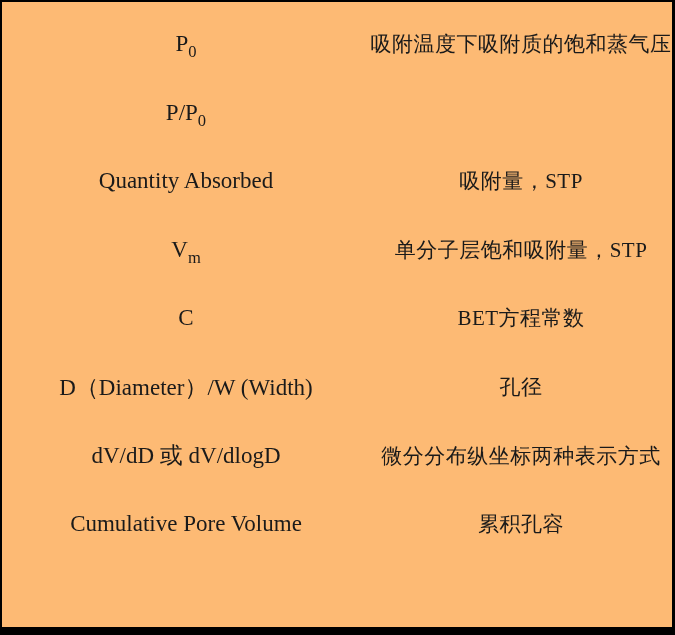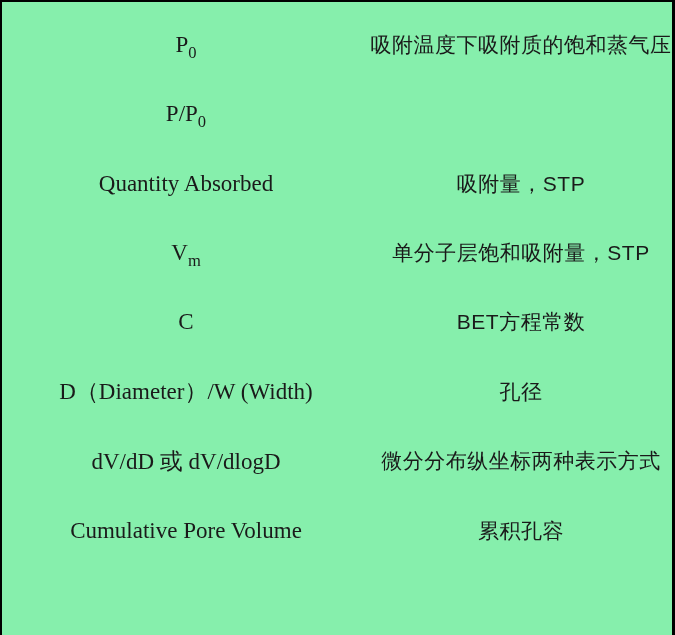--- a/index.html
+++ b/index.html
@@ -5,25 +5,26 @@
   html, body {
     margin: 0;
     padding: 0;
     background: #ffffff;
   }
   .frame {
     position: relative;
     box-sizing: border-box;
     width: 675px;
     height: 635px;
-    background: #86efac;
+    background: #fdba74;
     border-top: 2px solid #000000;
     border-left: 2px solid #000000;
     border-right: 3px solid #000000;
     display: flex;
+    flex-direction: column;
     overflow: hidden;
   }
   .rows {
     flex: 1 1 auto;
     display: grid;
     grid-template-rows: repeat(9, 1fr);
     padding-top: 8px;
     box-sizing: border-box;
   }
   .row {
@@ -38,21 +39,21 @@
   }
   .term {
     font-family: "Liberation Serif", "DejaVu Serif", serif;
     font-size: 23px;
   }
   .term sub {
     font-size: 72%;
     line-height: 0;
   }
   .def {
-    font-family: Liberation Sans, sans-serif;
+    font-family: Liberation Serif, serif;
     font-size: 21px;
     letter-spacing: 0.5px;
   }
   .bottom-bar {
     flex: 0 0 auto;
     height: 8px;
     background: #000000;
   }
 </style>
 </head>

